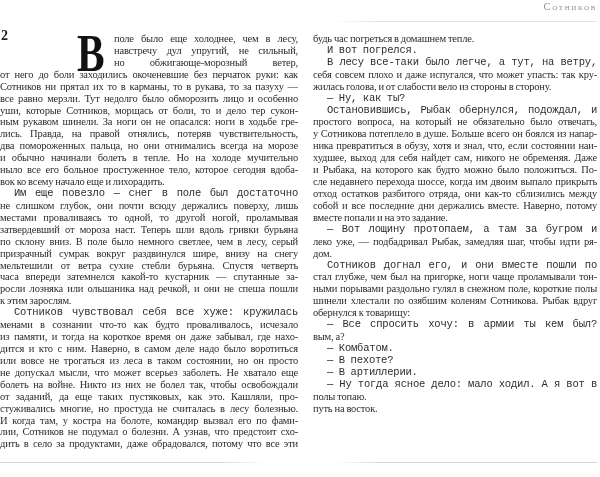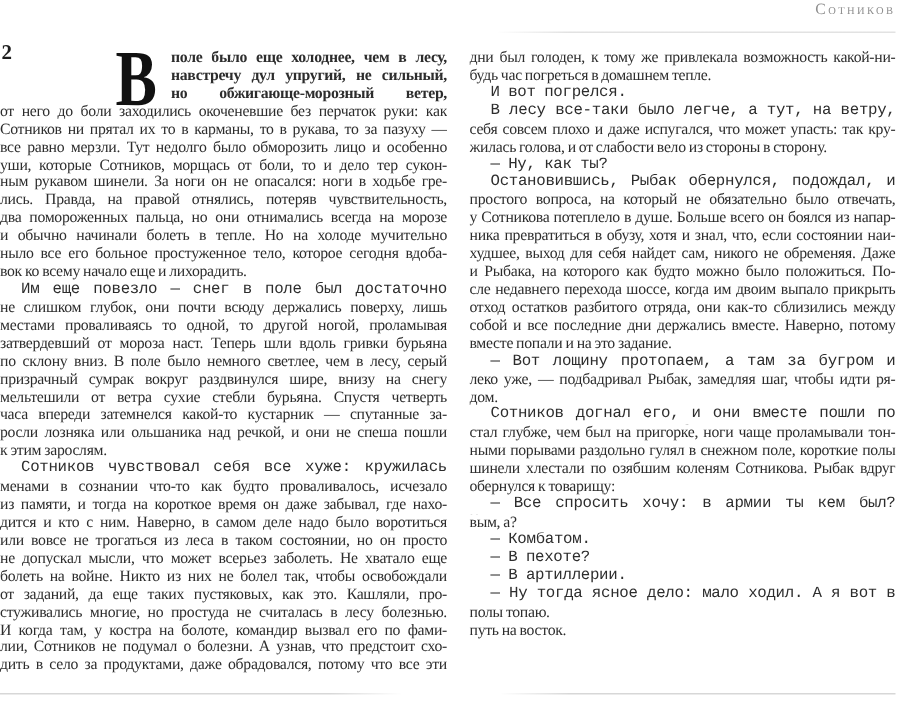--- a/index.html
+++ b/index.html
@@ -12,21 +12,21 @@
   .chapter-num{position:absolute;top:28px;left:1px;font-size:14px;font-weight:700;color:#1d1d1d;}
   .drop-cap{position:absolute;top:27px;left:77px;font-size:53px;line-height:1;font-weight:700;
           color:#111;transform:scaleX(.78);transform-origin:left top;}
   .col{position:absolute;top:33px;font-size:10.5px;line-height:11.93px;
           letter-spacing:-0.2px;word-spacing:-0.4px;}
   .col.left{left:0;width:298px;}
   .col.right{left:313px;width:284px;}
   .ln{height:11.93px;overflow:hidden;text-align:justify;text-align-last:justify;}
   .ln.end{text-align-last:left;}
   .ln.ind{text-indent:14px;font-family:Liberation Mono, monospace;}
-  .ln.dc{margin-left:114px;font-weight:bold;}
+  .ln.dc{margin-left:114px;}
   .footer-rule{position:absolute;top:462px;height:1px;}
   .footer-rule.fl{left:0;width:268px;
           background:linear-gradient(to right,#d7d7d7 82%,rgba(215,215,215,0));}
   .footer-rule.fr{left:333px;width:264px;
           background:linear-gradient(to left,#d7d7d7 82%,rgba(215,215,215,0));}
   .page-num{position:absolute;top:465px;font-size:11px;color:#454545;}
   .page-num.pl{left:2px;}
   .page-num.pr{right:19px;}
 </style>
 </head>
@@ -71,21 +71,20 @@
       <div class="ln">или вовсе не трогаться из леса в таком состоянии, но он просто</div>
       <div class="ln">не допускал мысли, что может всерьез заболеть. Не хватало еще</div>
       <div class="ln">болеть на войне. Никто из них не болел так, чтобы освобождали</div>
       <div class="ln">от заданий, да еще таких пустяковых, как это. Кашляли, про-</div>
       <div class="ln">стуживались многие, но простуда не считалась в лесу болезнью.</div>
       <div class="ln">И когда там, у костра на болоте, командир вызвал его по фами-</div>
       <div class="ln">лии, Сотников не подумал о болезни. А узнав, что предстоит схо-</div>
       <div class="ln">дить в село за продуктами, даже обрадовался, потому что все эти</div>
     </div>
   <div class="col right">
-      <div class="ln">дни был голоден, к тому же привлекала возможность какой-ни-</div>
       <div class="ln end">будь час погреться в домашнем тепле.</div>
       <div class="ln ind end">И вот погрелся.</div>
       <div class="ln ind">В лесу все-таки было легче, а тут, на ветру, он почувствовал</div>
       <div class="ln">себя совсем плохо и даже испугался, что может упасть: так кру-</div>
       <div class="ln end">жилась голова, и от слабости вело из стороны в сторону.</div>
       <div class="ln ind end">— Ну, как ты?</div>
       <div class="ln ind">Остановившись, Рыбак обернулся, подождал, и от этого его</div>
       <div class="ln">простого вопроса, на который не обязательно было отвечать,</div>
       <div class="ln">у Сотникова потеплело в душе. Больше всего он боялся из напар-</div>
       <div class="ln">ника превратиться в обузу, хотя и знал, что, если состоянии наи-</div>

